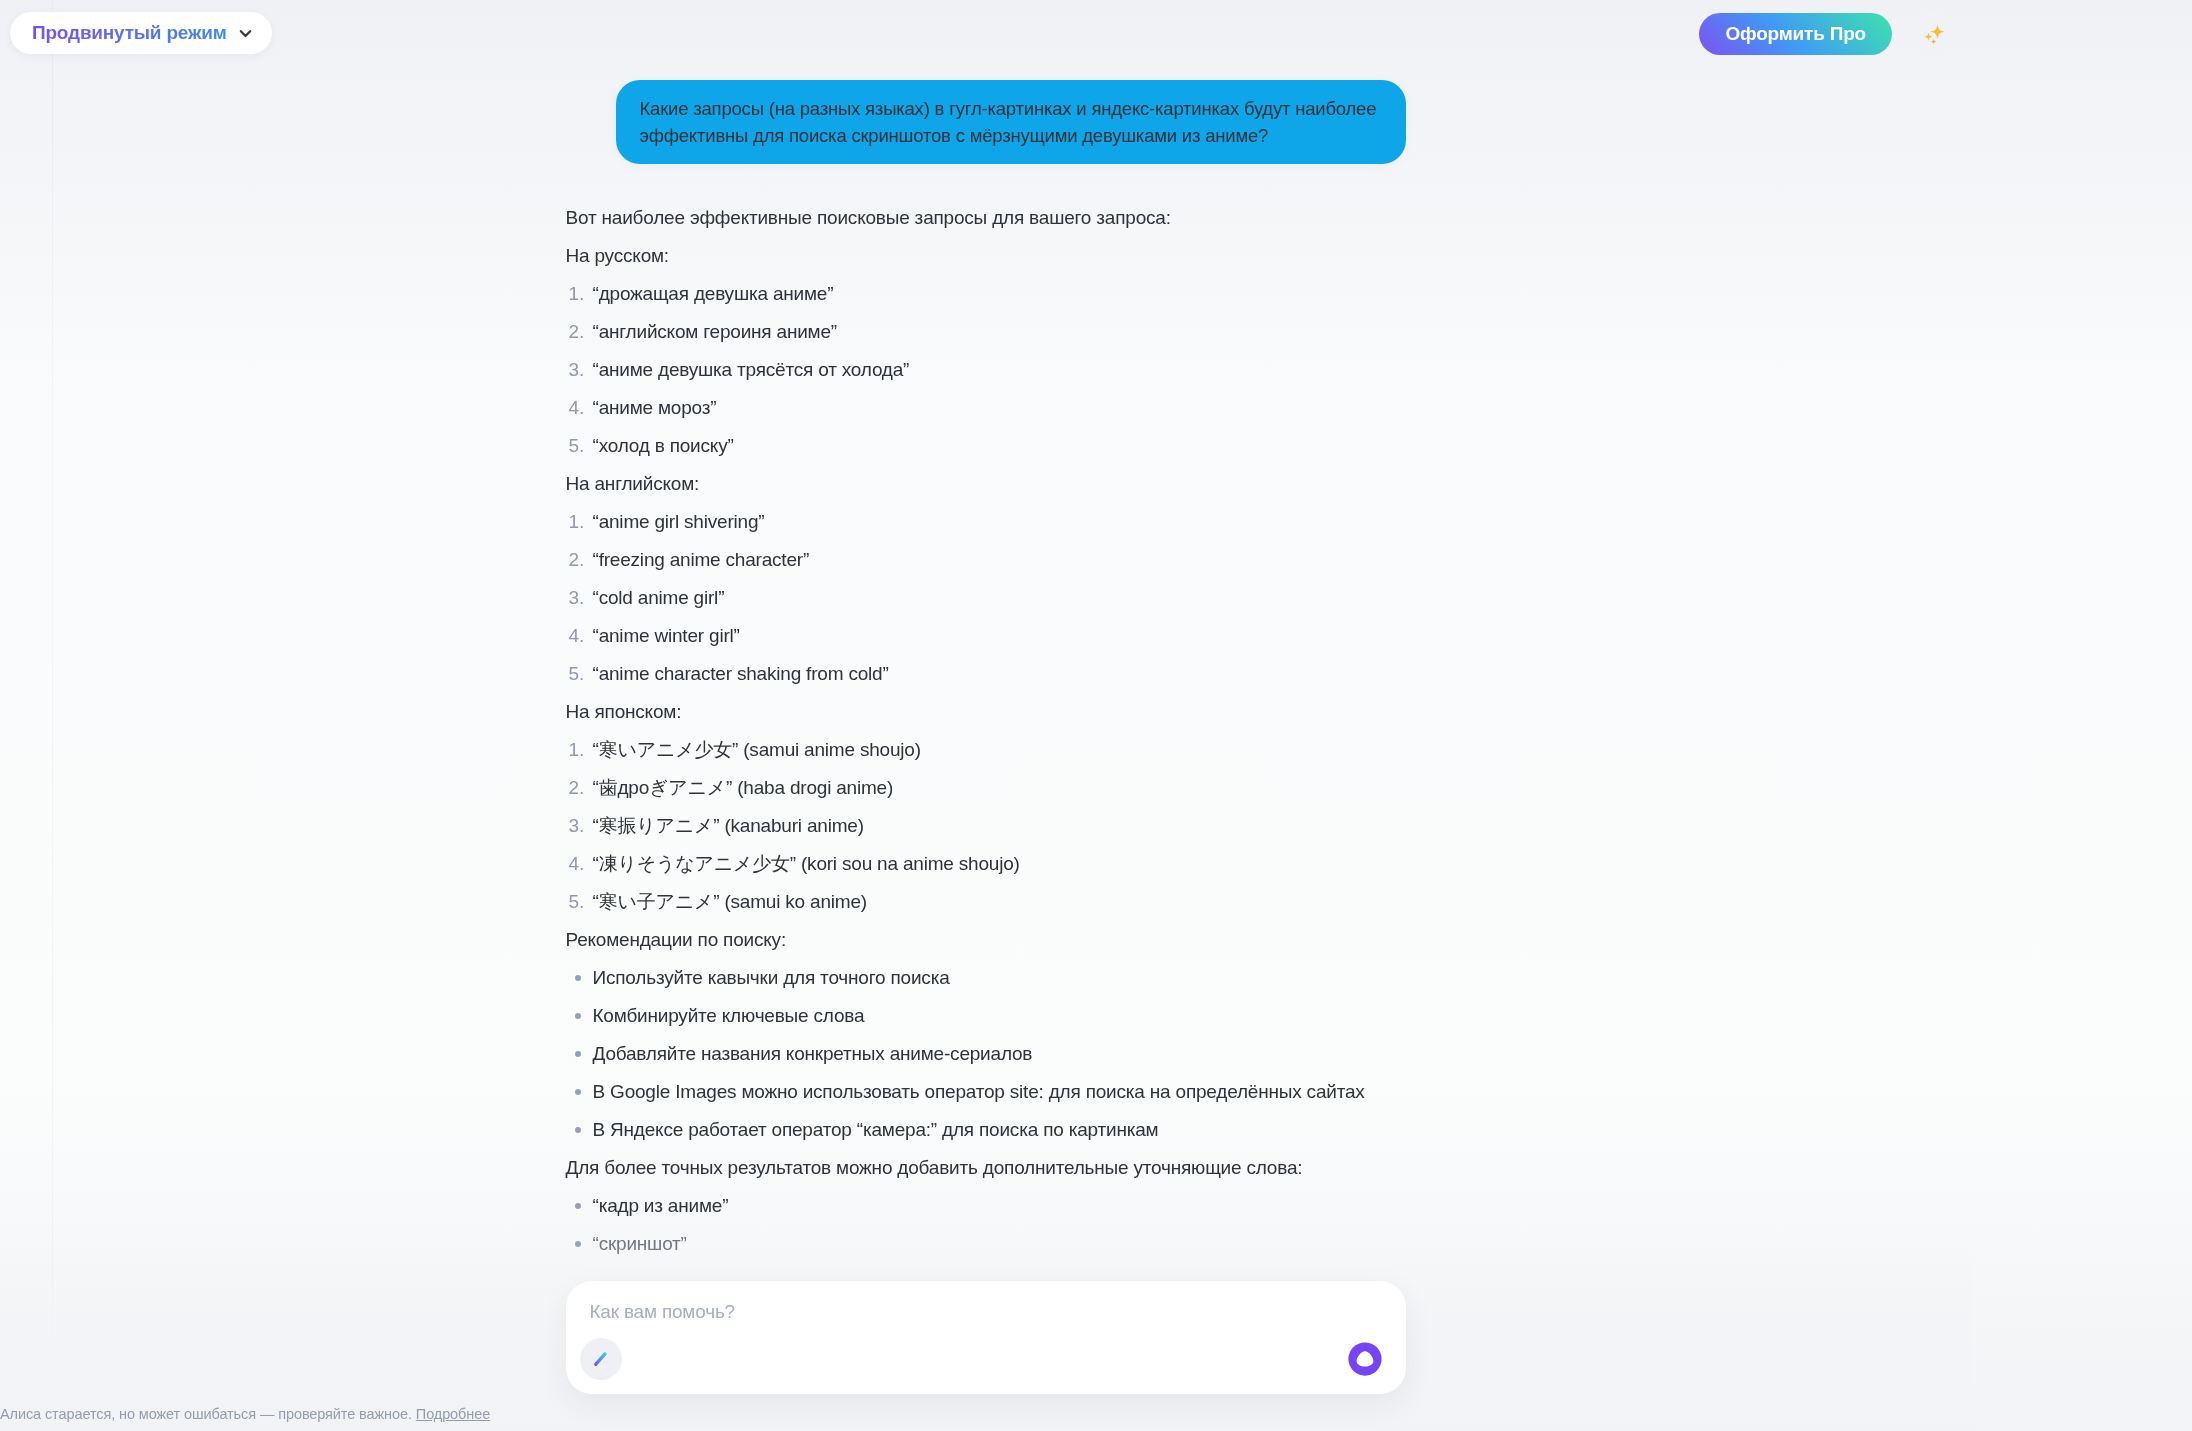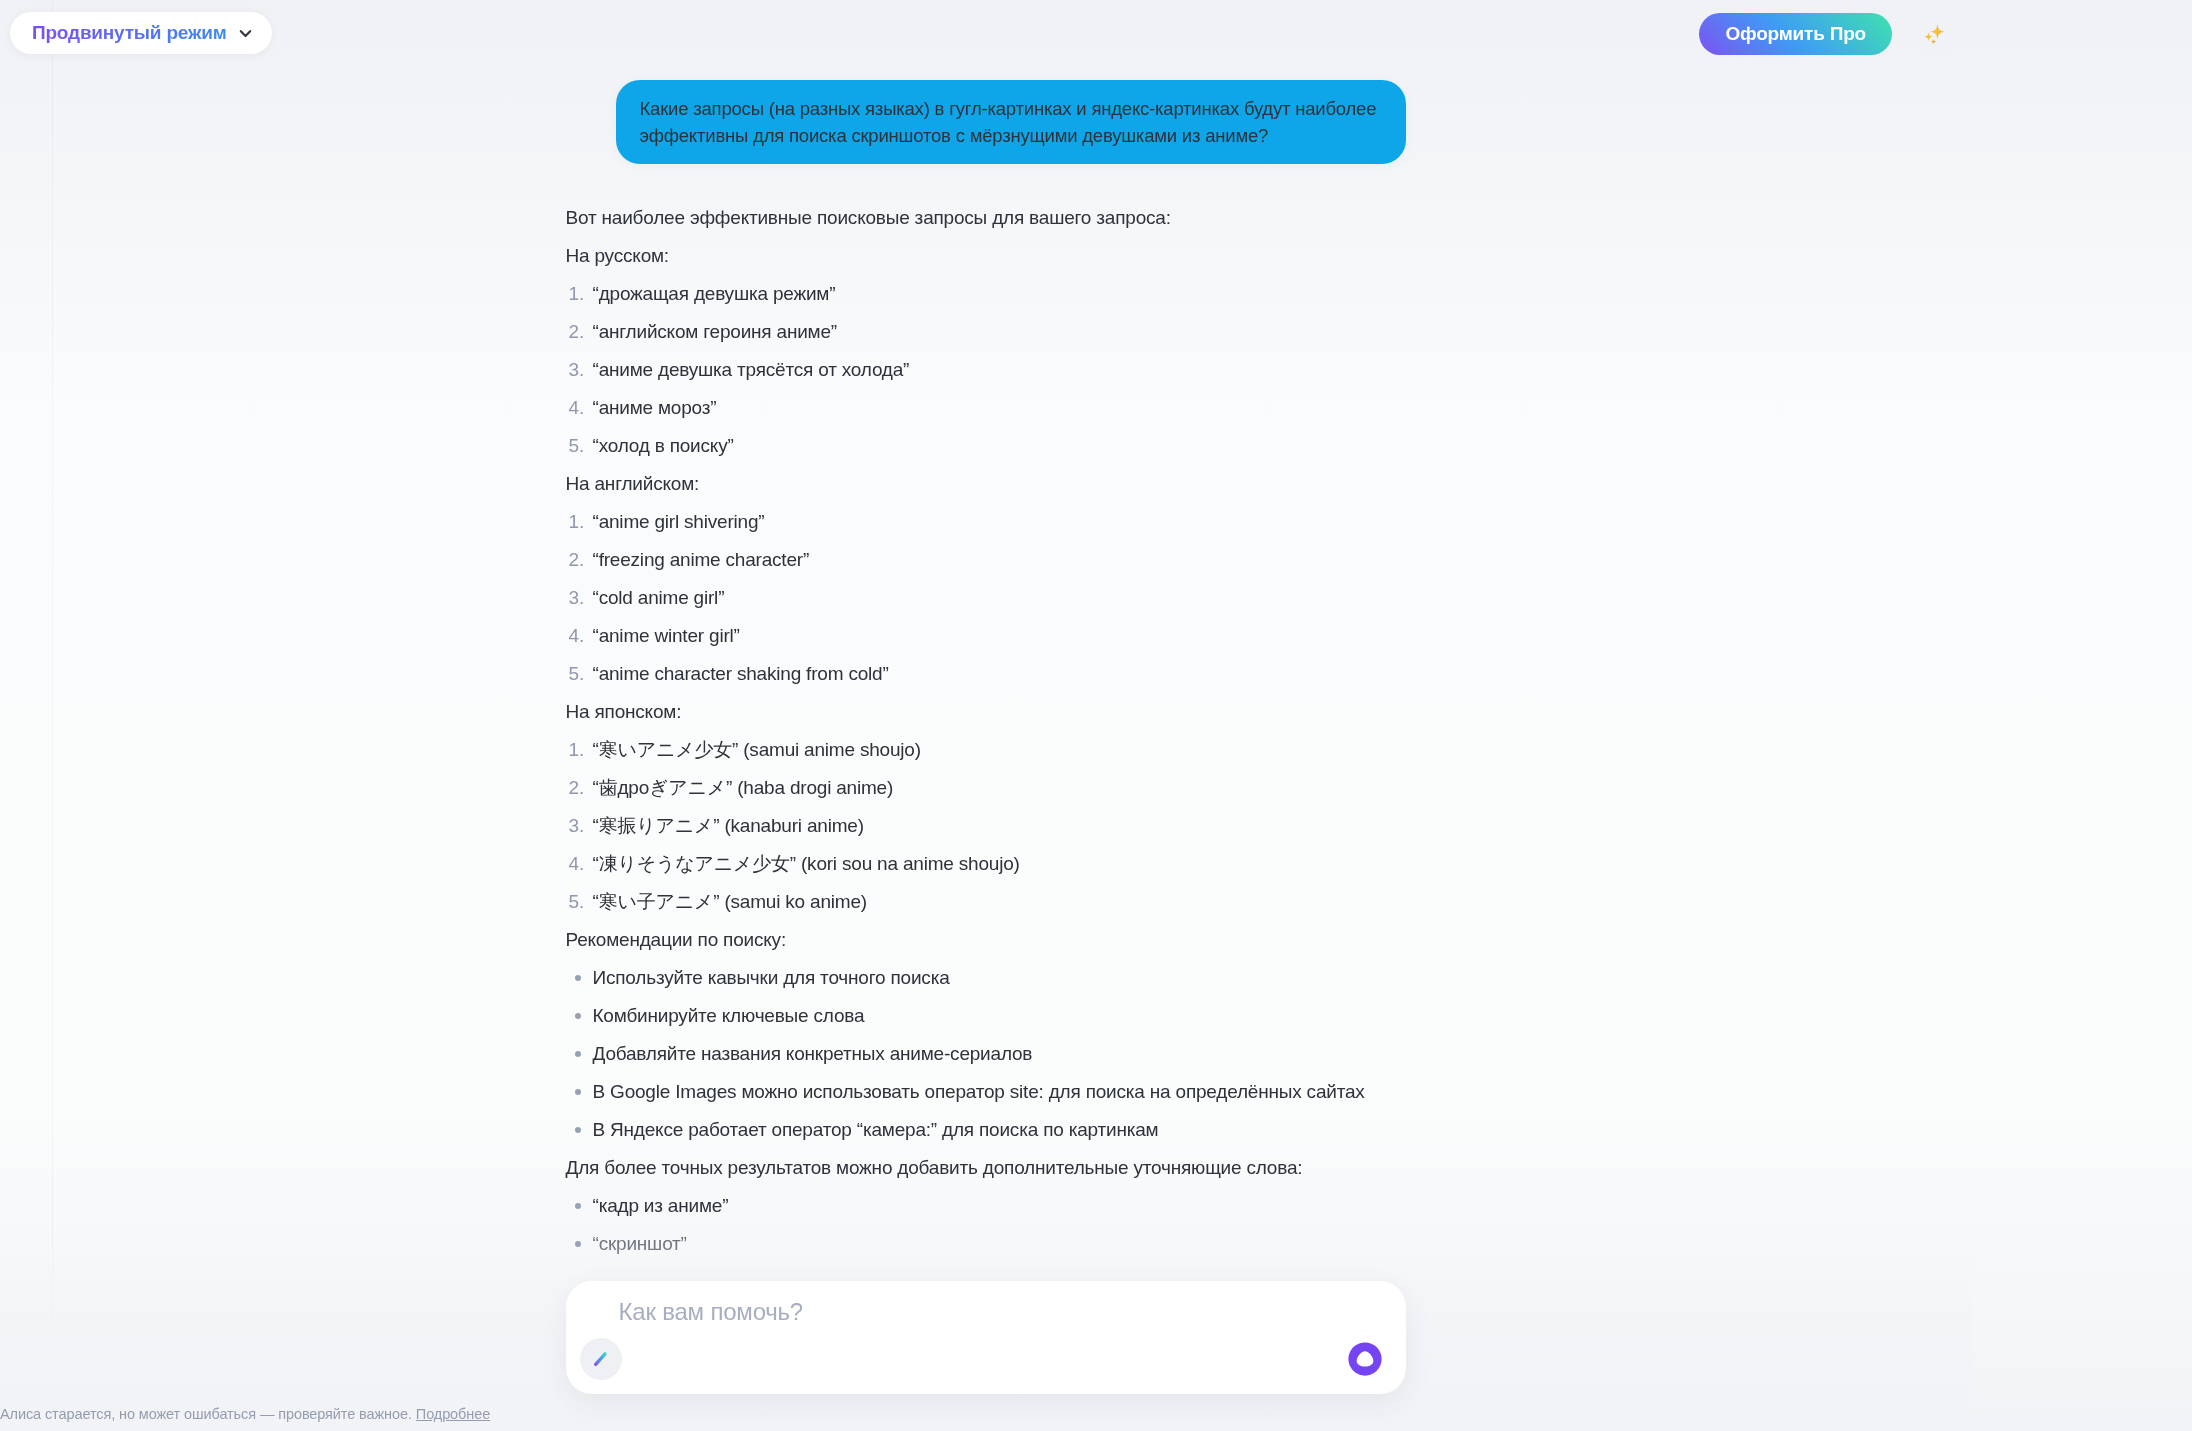--- a/index.html
+++ b/index.html
@@ -86,22 +86,22 @@
   }
   .composer {
     position: absolute; left: 50%; transform: translateX(-50%);
     bottom: 37px; width: 840px; height: 113px;
     background: #ffffff; border-radius: 26px;
     box-shadow: 0 10px 30px rgba(40,50,80,0.07);
   }
   .composer-input {
     position: absolute; left: 24px; top: 16px; right: 24px; height: 30px;
     border: none; outline: none; background: transparent;
-    font-family: "Liberation Sans", sans-serif; font-size: 24px;
-    letter-spacing: -0.2px; color: #7f1d1d; margin-left: 29px;
+    font-family: "Liberation Sans", sans-serif; font-size: 19px;
+    letter-spacing: -0.2px; color: #7f1d1d;
   }
   .composer-input::placeholder { color: #a7aec1; opacity: 1; }
   .pen-btn {
     position: absolute; left: 14px; bottom: 14px; width: 42px; height: 42px;
     border-radius: 50%; border: none; background: #eef0f4;
     display: flex; align-items: center; justify-content: center; cursor: pointer;
   }
   .alice-btn {
     position: absolute; right: 22px; bottom: 16px; width: 38px; height: 38px;
     border: none; background: transparent; padding: 0; cursor: pointer;
@@ -147,21 +147,21 @@
   <main class="chat-column">
     <div class="user-bubble">
       <p>Какие запросы (на разных языках) в гугл-картинках и яндекс-картинках будут наиболее эффективны для поиска скриншотов с мёрзнущими девушками из аниме?</p>
     </div>
 
     <div class="assistant-message">
       <p class="para">Вот наиболее эффективные поисковые запросы для вашего запроса:</p>
 
       <p class="para">На русском:</p>
       <ol class="num-list">
-        <li>“дрожащая девушка режим”</li>
+        <li>“дрожащая девушка аниме”</li>
         <li>“английском героиня аниме”</li>
         <li>“аниме девушка трясётся от холода”</li>
         <li>“аниме мороз”</li>
         <li>“холод в поиску”</li>
       </ol>
 
       <p class="para">На английском:</p>
       <ol class="num-list">
         <li>“anime girl shivering”</li>
         <li>“freezing anime character”</li>

